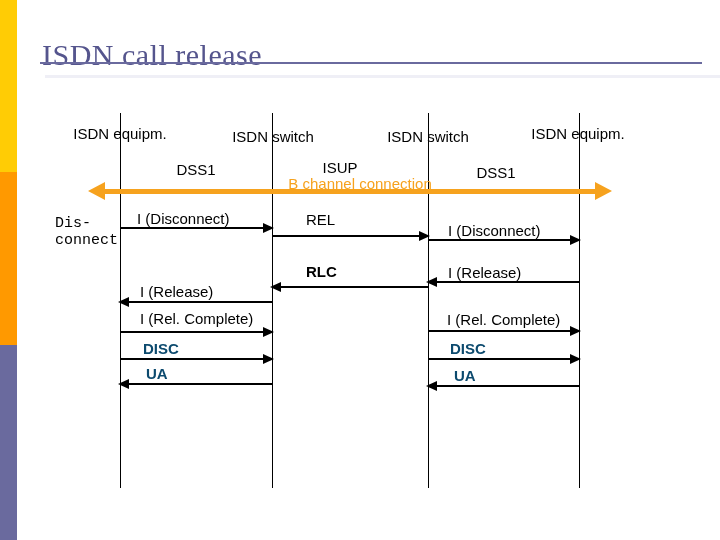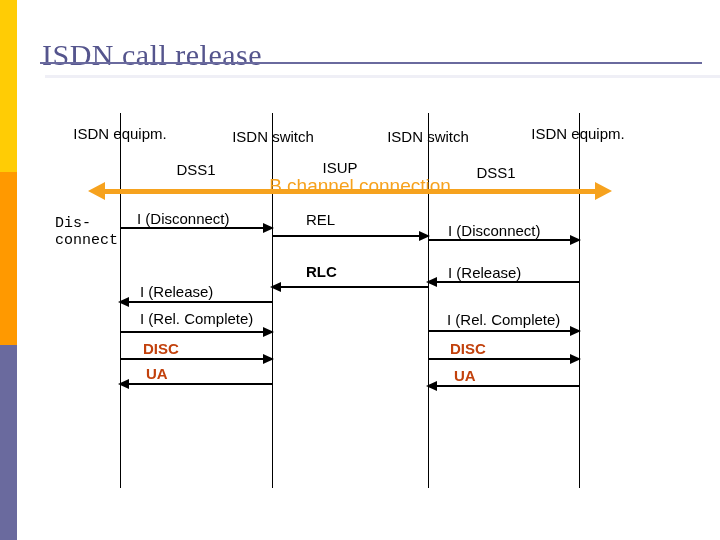--- a/index.html
+++ b/index.html
@@ -18,37 +18,37 @@
            color:#55558D; letter-spacing:0.5px; white-space:nowrap; }
   .title-rule  { position:absolute; left:40px; top:62px; width:662px; height:2px; background:#6A6A9E; }
   .title-rule2 { position:absolute; left:45px; top:75px; width:675px; height:3px; background:#EFEFF6; }
 
   
   .lifeline { position:absolute; top:113px; width:1px; height:375px; background:#000; }
 
   
   .lbl { position:absolute; font-size:15px; color:#000; white-space:nowrap; line-height:1.1; }
   .ctr { transform:translateX(-50%);margin-top:24px; }
-  .navy { color:#c2410c; font-weight:bold; }
+  .navy { color:#0c4a6e; font-weight:bold; }
   .note { white-space:pre-line;font-family:Liberation Mono, monospace; }
 
   
   .arr { position:absolute; height:2px; background:#000; }
   .arr.r::after  { content:""; position:absolute; right:-2px; top:-4px; width:0; height:0;
                    border-left:11px solid #000; border-top:5px solid transparent; border-bottom:5px solid transparent; }
   .arr.l::before { content:""; position:absolute; left:-2px; top:-4px; width:0; height:0;
                    border-right:11px solid #000; border-top:5px solid transparent; border-bottom:5px solid transparent; }
 
   
   .oarr { position:absolute; left:104px; top:189px; width:492px; height:5px; background:#F6A21E; }
   .oarr::before { content:""; position:absolute; left:-16px; top:-7px; width:0; height:0;
                   border-right:17px solid #F6A21E; border-top:9px solid transparent; border-bottom:9px solid transparent; }
   .oarr::after  { content:""; position:absolute; right:-16px; top:-7px; width:0; height:0;
                   border-left:17px solid #F6A21E; border-top:9px solid transparent; border-bottom:9px solid transparent; }
-  .b-lbl { position:absolute; left:360px; top:175px; font-size:19px; color:#F6A21E;
+  .b-lbl { position:absolute; left:360px; top:175px; font-size:15px; color:#F6A21E;
            white-space:nowrap; transform:translateX(-50%); }
 </style>
 </head>
 <body>
 
 <div class="bar yellow"></div>
 <div class="bar orange"></div>
 <div class="bar slate"></div>
 
 <h1 class="title">ISDN call release</h1>

